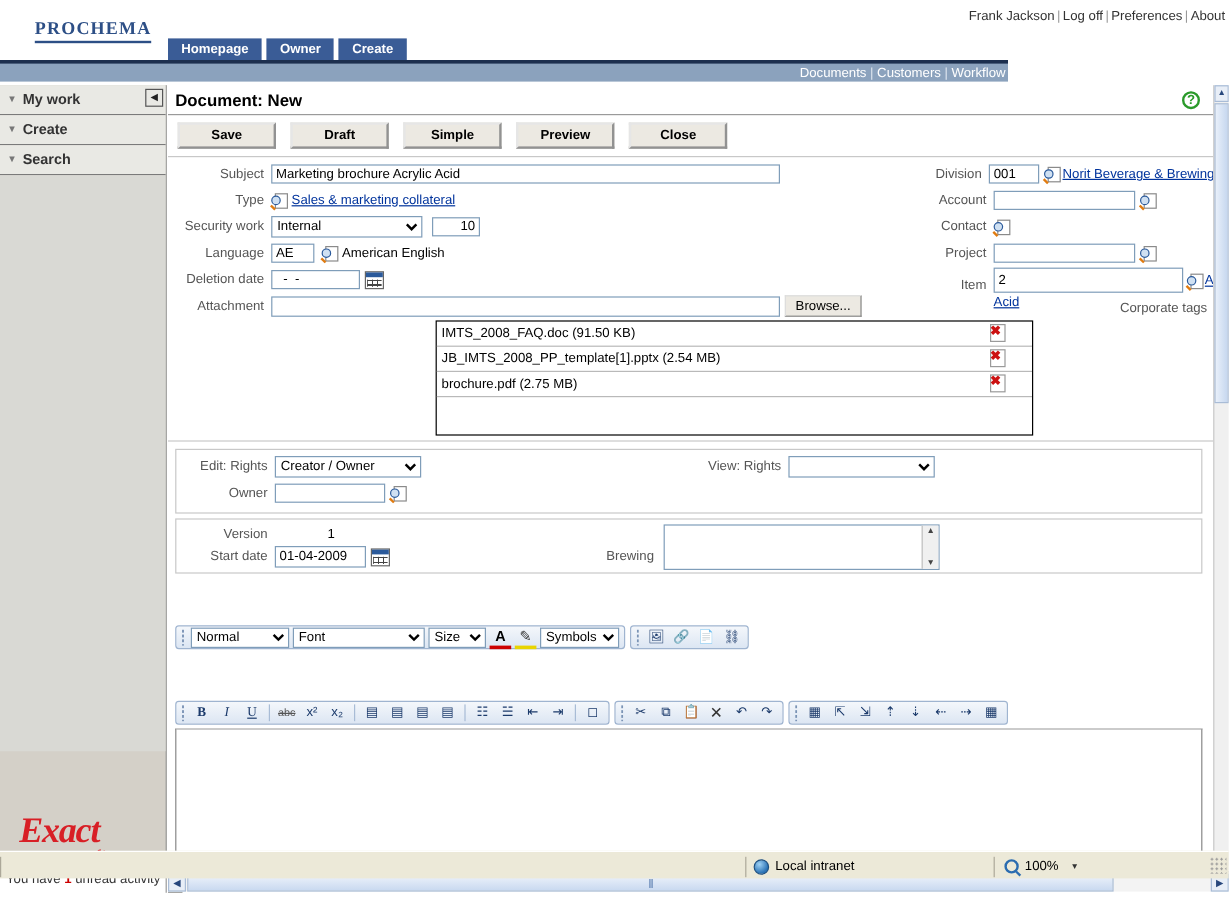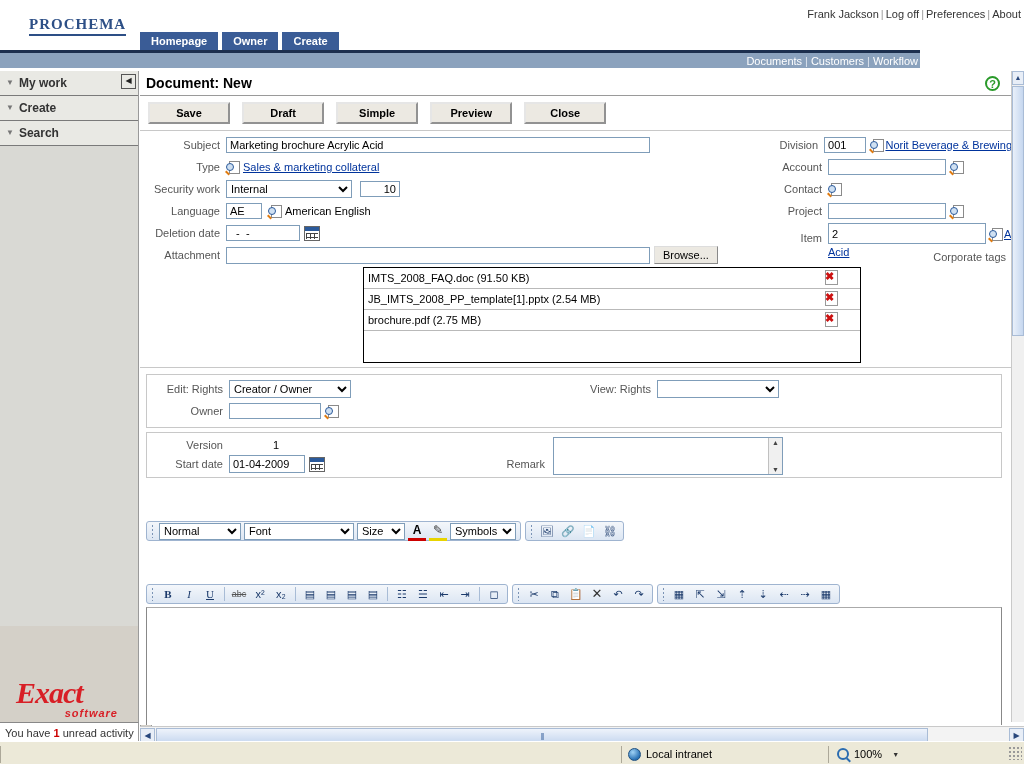--- a/index.html
+++ b/index.html
@@ -35,21 +35,21 @@
   }
   .tabs { position: absolute; left: 140px; top: 18px; display: flex; gap: 4px; }
   .tab {
     background: #3a5c96; color: #fff; font-weight: bold; font-size: 11px;
     padding: 3px 11px 4px 11px; line-height: 13px; cursor: pointer;
   }
   .tab.active { background: #3a5c96; }
 
   
   .modulebar {
-    position: absolute; top: 50px; left: 0; width: 920px; height: 18px;
+    position: absolute; top: 50px; left: 0; width: 840px; height: 18px;
     background: #8ba2bd; border-top: 3px solid #1c2f4e;
     color: #fff; font-size: 11px; text-align: right;
     box-sizing: border-box; padding: 2px 2px 0 0;
   }
   .modulebar .sep { color: #dde5ef; margin: 0 3px; }
   .modulebar a { color: #fff; text-decoration: none; }
 
   
   .sidebar {
     position: absolute; left: 0; top: 71px; width: 139px; height: 651px;
@@ -272,21 +272,21 @@
     position: relative;
   }
   .hscroll .thumb::after {
     content: "|||"; position: absolute; left: 50%; top: 0; transform: translateX(-50%);
     font-size: 8px; color: #5b7db0; line-height: 13px; letter-spacing: -1px;
   }
   .hscroll .gap { width: 80px; }
 
   
   .statusbar {
-    position: absolute; left: 0; top: 741px; width: 1024px; height: 23px;
+    position: absolute; left: 0; top: 709px; width: 1024px; height: 23px;
     background: #ece9d8; border-top: 1px solid #fff;
     box-sizing: border-box; display: flex; align-items: center; font-size: 11px; color: #000; justify-content: flex-end;
   }
   .st-cell { height: 17px; border-left: 1px solid #aca899; margin-top:2px; }
   .st-zone { display: flex; align-items: center; padding-left: 6px; width: 200px; }
   .globe {
     width: 13px; height: 13px; border-radius: 50%; margin-right: 5px;
     background: radial-gradient(circle at 35% 30%, #9fd2f5, #2a72b5 70%);
     border: 1px solid #1d4f80; box-sizing: border-box;
   }
@@ -502,21 +502,21 @@
 
     <div class="versionblock">
       <div class="fieldrow" style="height:14px;gap:44px;">
         <div class="flabel" style="width:76px;">Version</div>
         <span>1</span>
       </div>
       <div class="fieldrow">
         <div class="flabel" style="width:76px;">Start date</div>
         <input class="tin" style="width: 76px; height: 18px;" value="01-04-2009">
         <span class="calicon" style="margin-left:4px;"></span>
-        <div class="flabel" style="width:220px;">Remark</div>
+        <div class="flabel" style="width:220px;">Brewing</div>
       </div>
       <div class="remark-ta">
         <div class="remark-scroll">
           <span class="up">▲</span>
           <span class="dn">▼</span>
         </div>
       </div>
     </div>
 
     <div class="editor">

